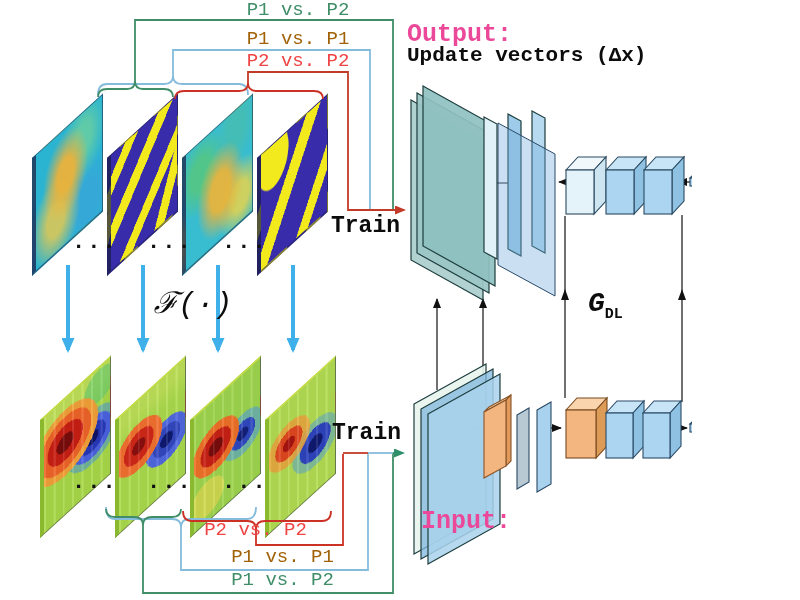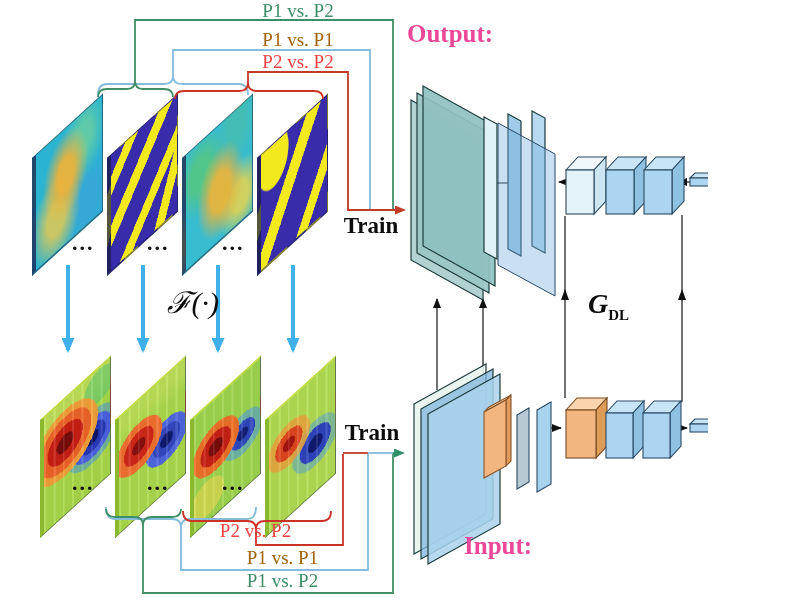--- a/index.html
+++ b/index.html
@@ -1,24 +1,24 @@
 <!DOCTYPE html>
 <html><head>
 <meta charset="utf-8">
 <style>
   html,body{margin:0;padding:0;background:#fff;}
   #fig{position:relative;width:692px;height:600px;background:#fff;overflow:hidden;
-       font-family:Liberation Serif, serif;padding-left:16px;}
+       font-family:Liberation Mono, monospace;}
   .lbl{position:absolute;font-size:19px;line-height:1.05;text-align:center;white-space:nowrap;}
   .lab-green{color:#3f8e68;}
   .lab-blue{color:#a16207;}
   .lab-red{color:#ef4444;}
   .title-blue{position:absolute;font-size:25px;font-weight:bold;color:#ec4899;white-space:nowrap;}
   .title-black{position:absolute;font-size:21px;font-weight:bold;color:#0c0c0c;white-space:nowrap;}
-  .train{position:absolute;font-size:23px;font-weight:bold;color:#0c0c0c;width:80px;text-align:center;}
+  .train{position:absolute;font-size:23px;font-weight:bold;color:#0c0c0c;width:80px;}
   .op{position:absolute;color:#0c0c0c;}
   .dots{position:absolute;font-size:22px;font-weight:bold;color:#111;line-height:1;letter-spacing:2px;}
   .panel{position:absolute;width:66px;height:115px;transform:skewY(-42.3deg);transform-origin:0 0;
          border:1px solid rgba(30,35,60,.55);}
   .panel.toprow{border-left:4px solid rgba(25,30,70,.72);border-bottom:2px solid rgba(25,30,70,.5);}
   .panel.botrow{border-left:4px solid #8ab82e;border-top:2px solid #c8dc46;}
   .rf1{background:
       radial-gradient(ellipse at 45% 40%, rgba(236,178,58,.95) 0 16%, rgba(236,178,58,0) 44%),
       radial-gradient(ellipse at 30% 72%, rgba(242,202,72,.8) 0 13%, rgba(242,202,72,0) 38%),
       radial-gradient(ellipse at 72% 22%, rgba(118,212,150,.7) 0 11%, rgba(118,212,150,0) 33%),
@@ -203,34 +203,35 @@
       <polygon points="745,424 750,419 750,427 745,432" fill="#8fc2e2"></polygon>
       <rect x="690" y="424" width="55" height="8" fill="#abd5f1"></rect>
     </g>
   </svg>
 
   <div class="lbl lab-green" style="left:238px;top:1px;width:120px;">P1 vs. P2</div>
   <div class="lbl lab-blue" style="left:238px;top:30px;width:120px;">P1 vs. P1</div>
   <div class="lbl lab-red" style="left:238px;top:52px;width:120px;">P2 vs. P2</div>
 
   <div class="title-blue" style="left:407px;top:20px;">Output:</div>
+  <div class="title-black" style="left:407px;top:44px;">Update vectors (Δx)</div>
 
   <div class="train" style="left:331px;top:213px;">Train</div>
   <div class="train" style="left:332px;top:420px;">Train</div>
 
   <div class="op" style="left:148px;top:281px;width:90px;text-align:center;font-size:30px;font-style:italic;">ℱ(·)</div>
 
   <div class="op" style="left:588px;top:288px;font-size:28px;"><span style="font-weight:bold;font-style:italic;">G</span><sub class="gsub">DL</sub></div>
 
   <div class="dots" style="left:72px;top:232px;">...</div>
   <div class="dots" style="left:147px;top:232px;">...</div>
   <div class="dots" style="left:222px;top:232px;">...</div>
   <div class="dots" style="left:72px;top:472px;">...</div>
   <div class="dots" style="left:147px;top:472px;">...</div>
   <div class="dots" style="left:222px;top:472px;">...</div>
 
   <div class="lbl lab-red" style="left:198px;top:521px;width:115px;">P2 vs. P2</div>
   <div class="lbl lab-blue" style="left:225px;top:548px;width:115px;">P1 vs. P1</div>
   <div class="lbl lab-green" style="left:225px;top:571px;width:115px;">P1 vs. P2</div>
 
-  <div class="title-blue" style="left:421px;top:532px;margin-left:43px;">Input:</div>
+  <div class="title-blue" style="left:421px;top:507px;">Input:</div>
 
 </div>
 
 </body></html>

